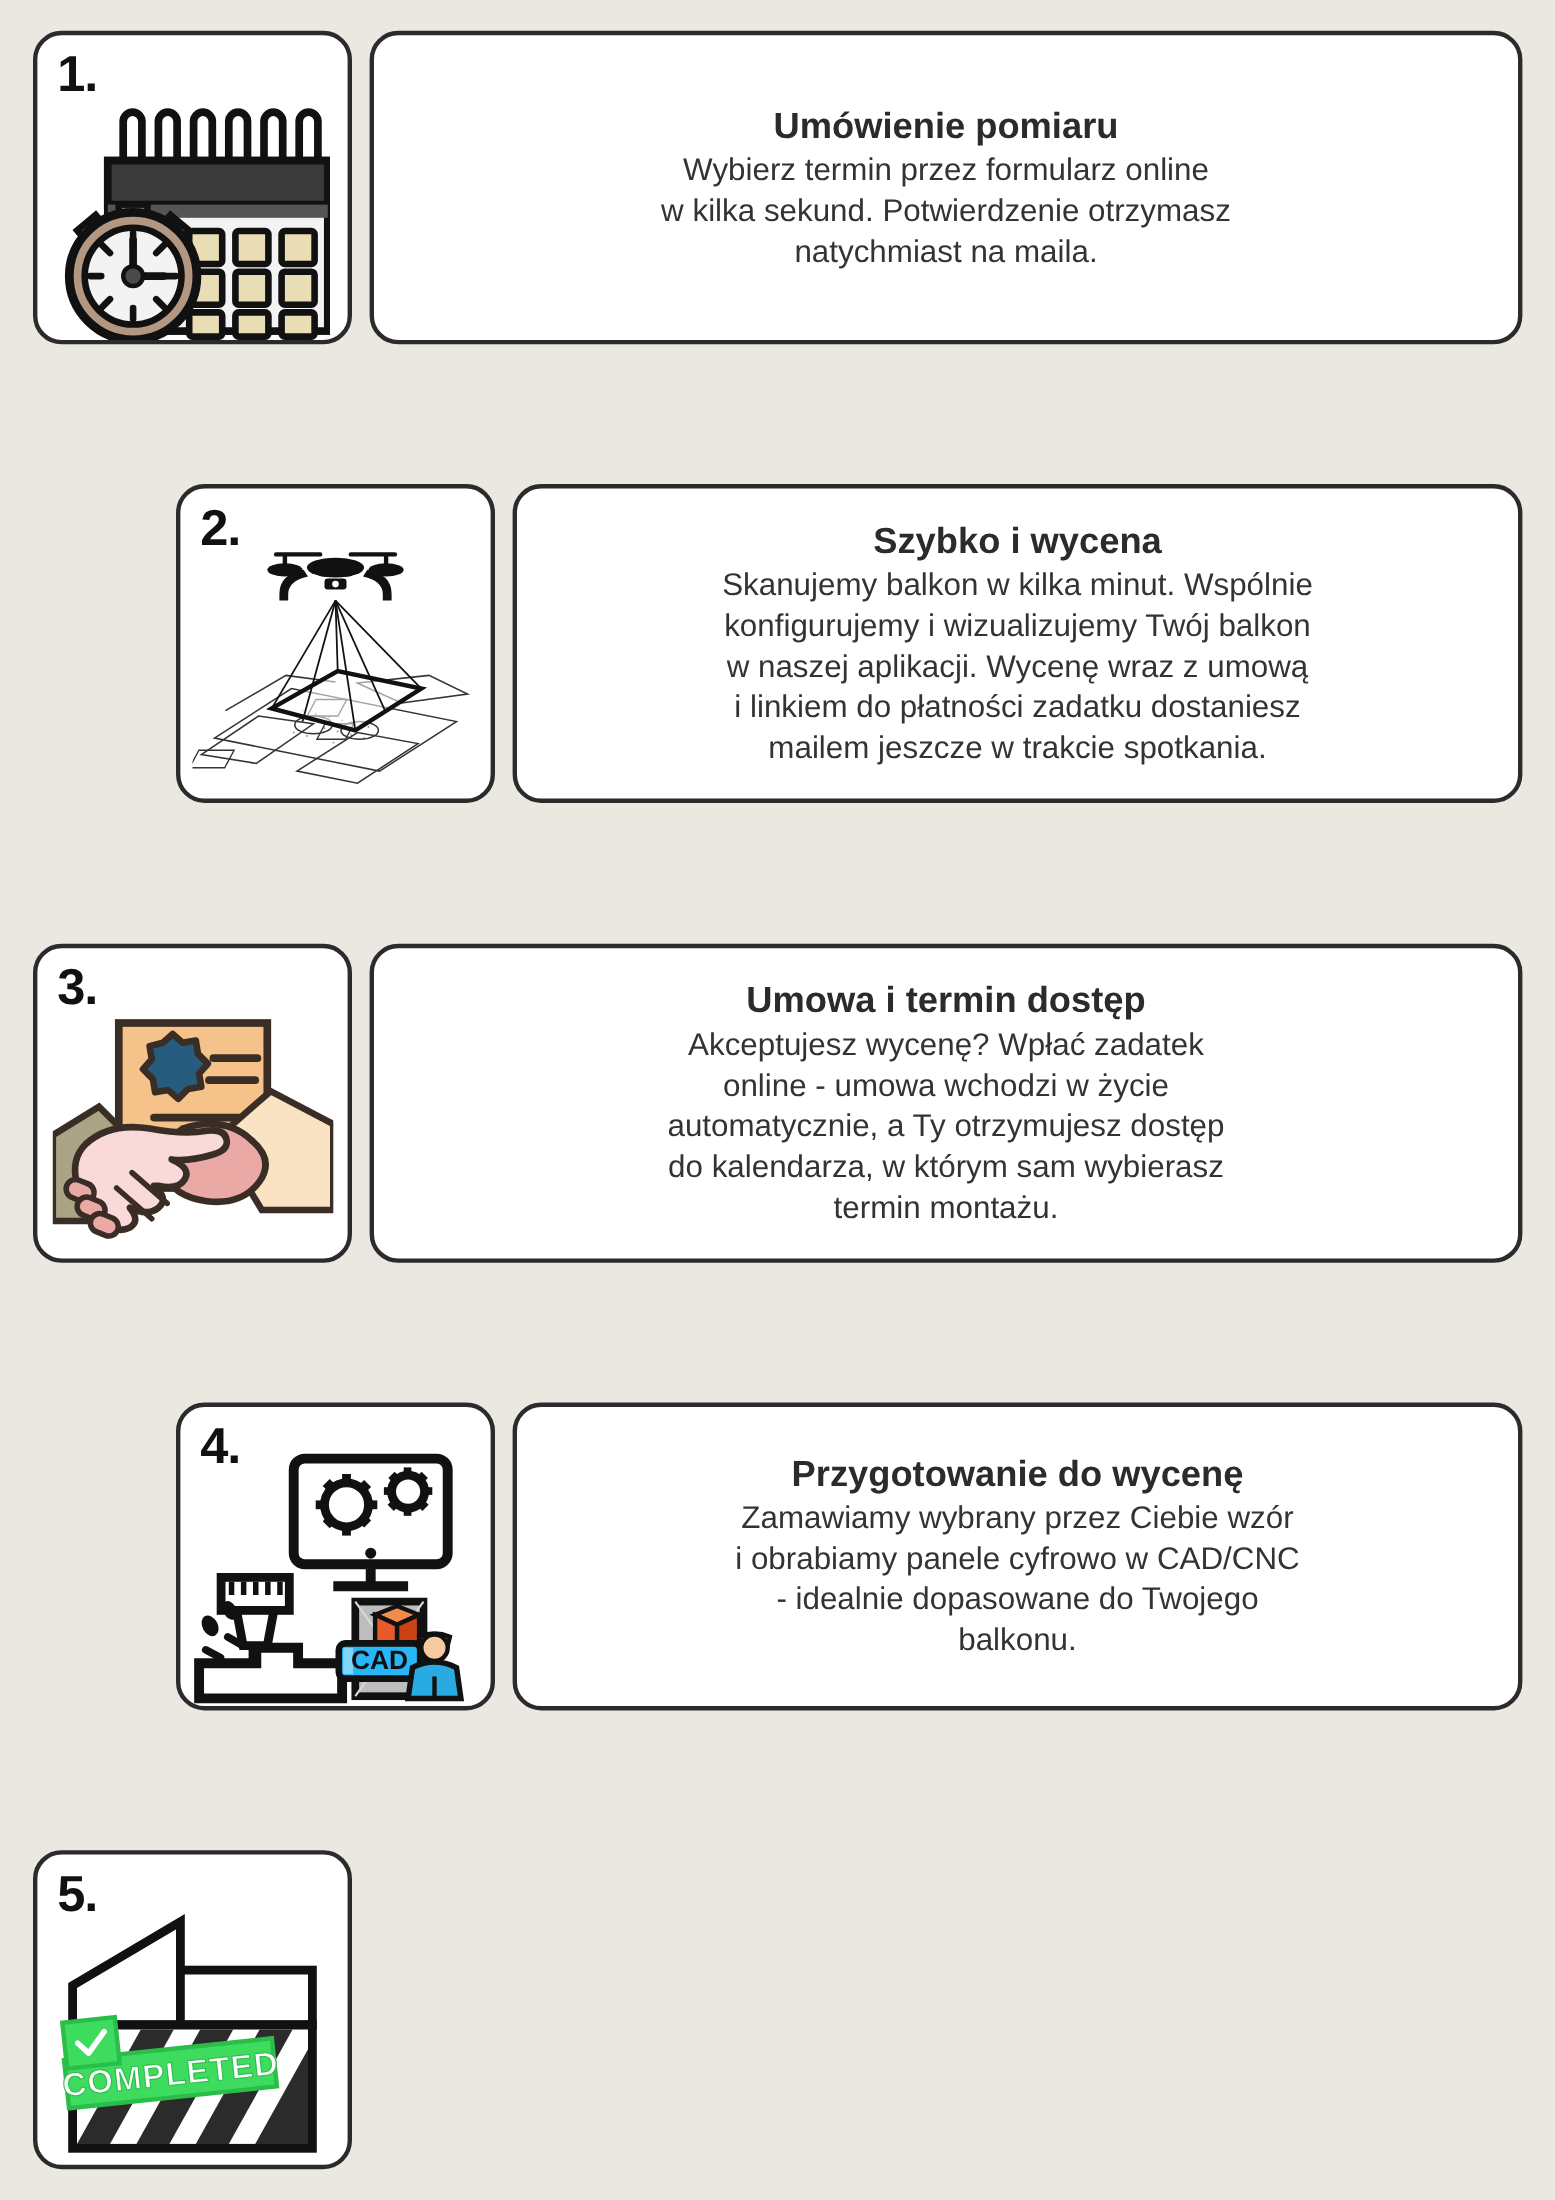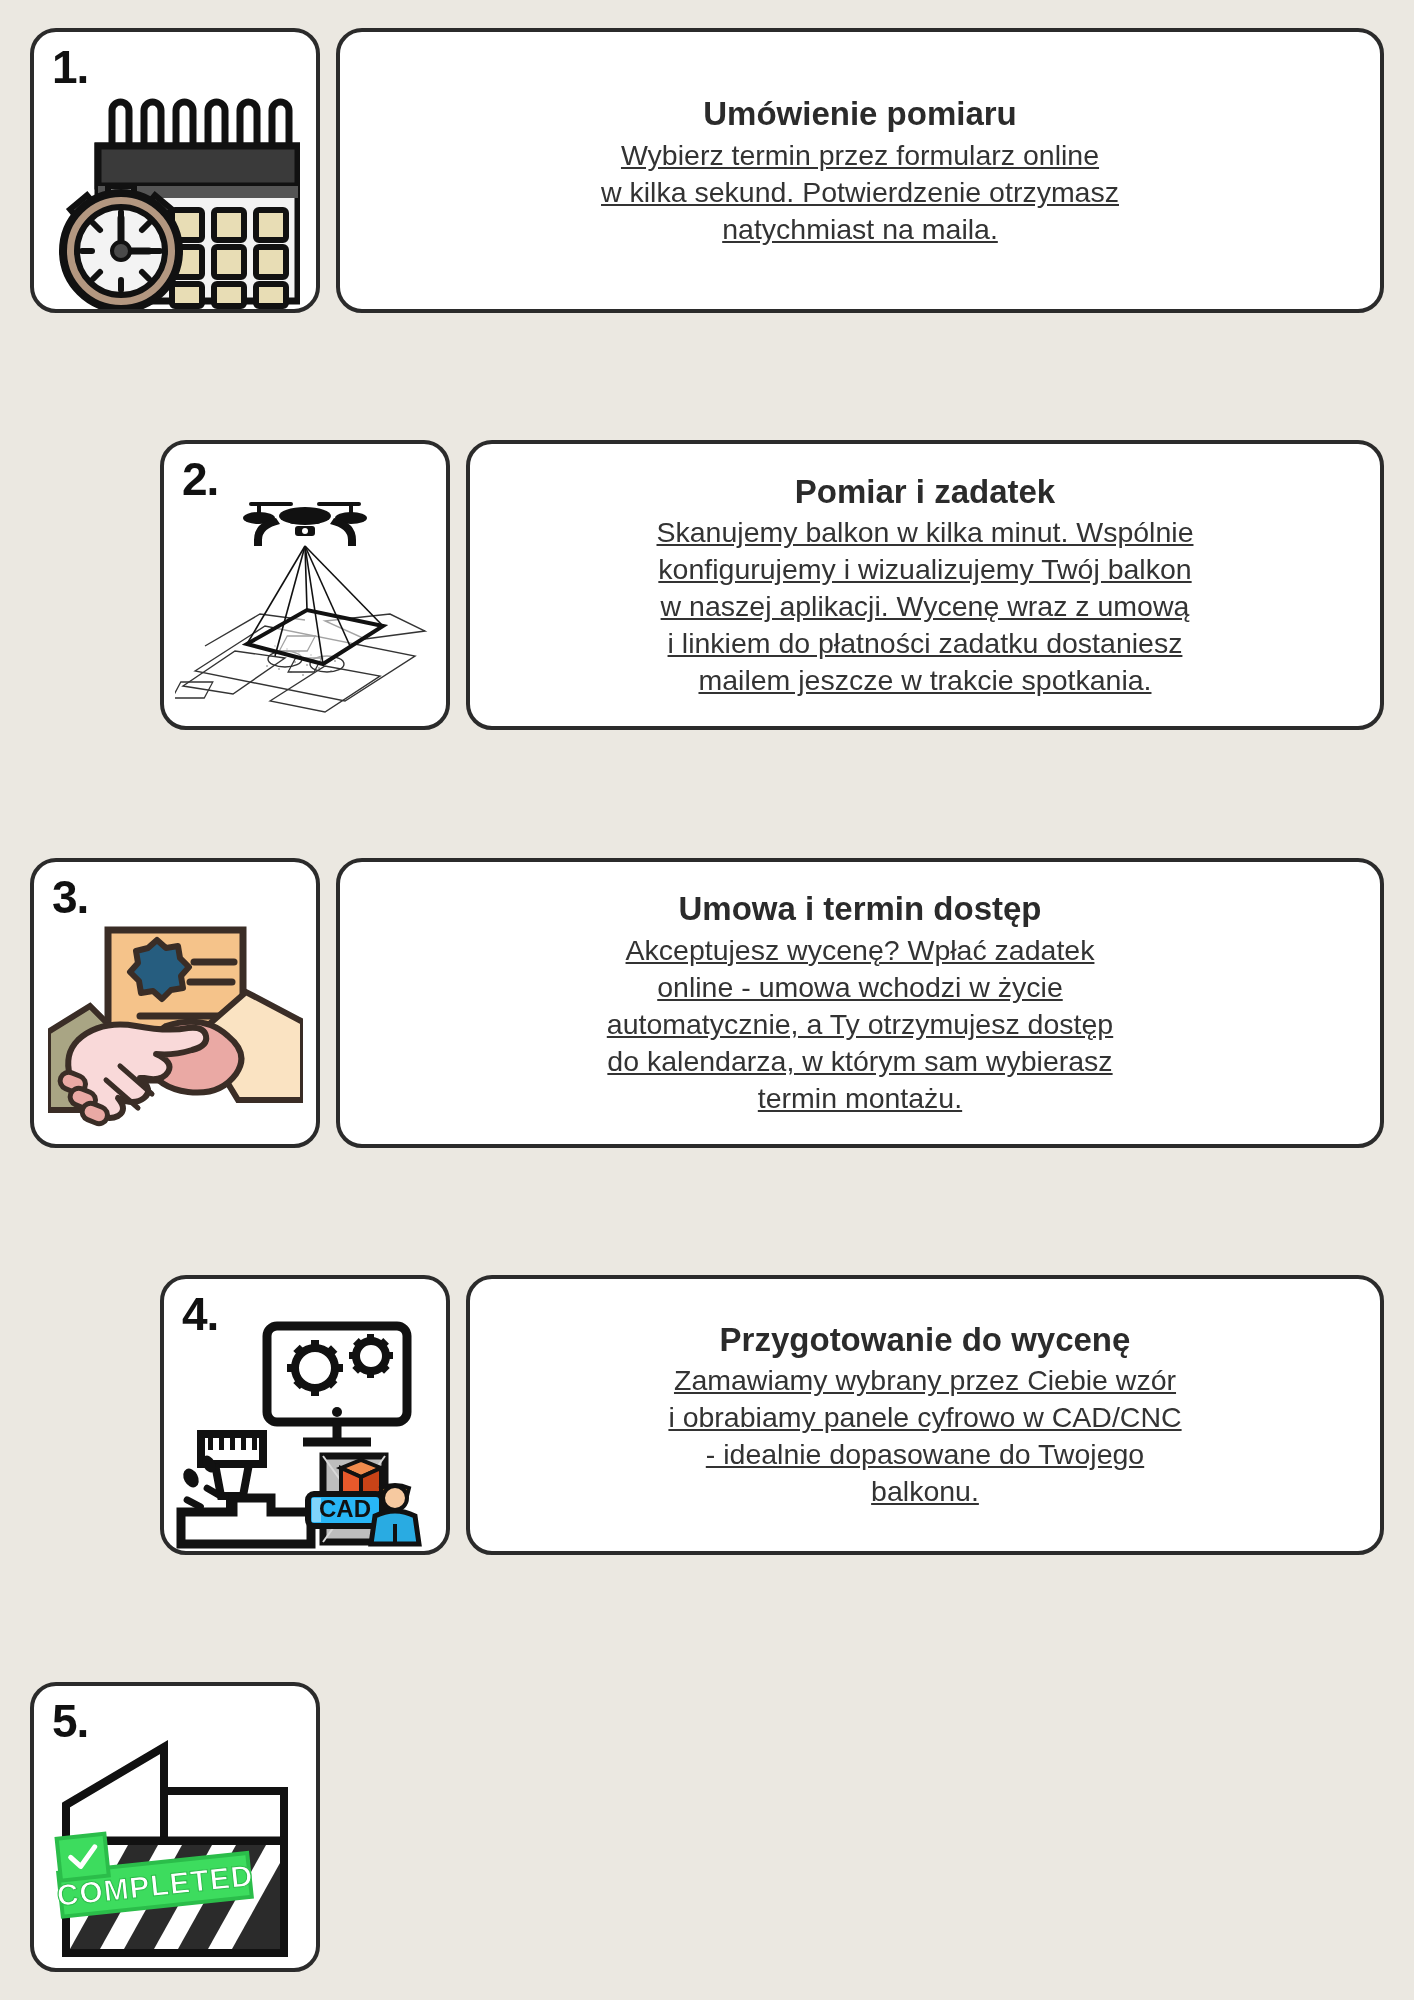--- a/index.html
+++ b/index.html
@@ -62,21 +62,20 @@
     font-weight: bold;
     color: #2b2b2b;
     margin-bottom: 2px;
     line-height: 1.25;
   }
   .desc {
     font-size: 28.5px;
     color: #333;
     line-height: 1.3;
     white-space: pre-line;
-    text-decoration: underline;
   }
   .icon-wrap { width: 100%; height: 100%; display:flex; align-items:flex-end; justify-content:center; }
   svg { display: block; }
 
   
   #step1 { height: 285px; }
   #step2 { height: 290px; }
   #step3 { height: 290px; }
   #step4 { height: 280px; }
   #step5 { height: 290px; }
@@ -209,21 +208,21 @@
             <ellipse cx="176" cy="32" rx="16" ry="6"></ellipse>
             <path d="M105 38 q-18 4 -18 16 l0 6 -8 0 0-6 q0-18 22-22 z"></path>
             <path d="M155 38 q18 4 18 16 l0 6 8 0 0-6 q0-18 -22-22 z"></path>
             <rect x="120" y="40" width="20" height="10" rx="3"></rect>
             <circle cx="130" cy="45" r="3" fill="#fff"></circle>
           </g>
         </svg>
       </div>
     </div>
     <div class="card text-card">
-      <div class="title">Pomiar i zadatek</div>
+      <div class="title">Szybko i wycena</div>
       <div class="desc">Skanujemy balkon w kilka minut. Wspólnie
 konfigurujemy i wizualizujemy Twój balkon
 w naszej aplikacji. Wycenę wraz z umową
 i linkiem do płatności zadatku dostaniesz
 mailem jeszcze w trakcie spotkania.</div>
     </div>
   </div>
 
   <div class="step" id="step3">
     <div class="card icon-card">

